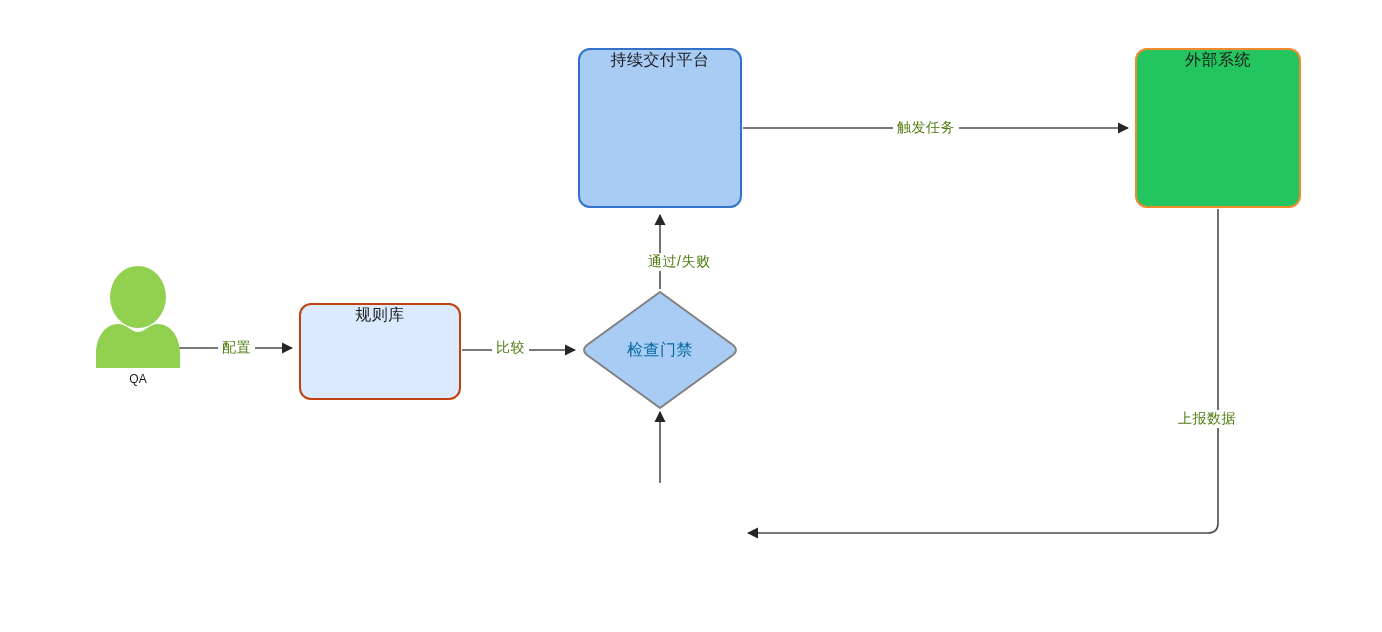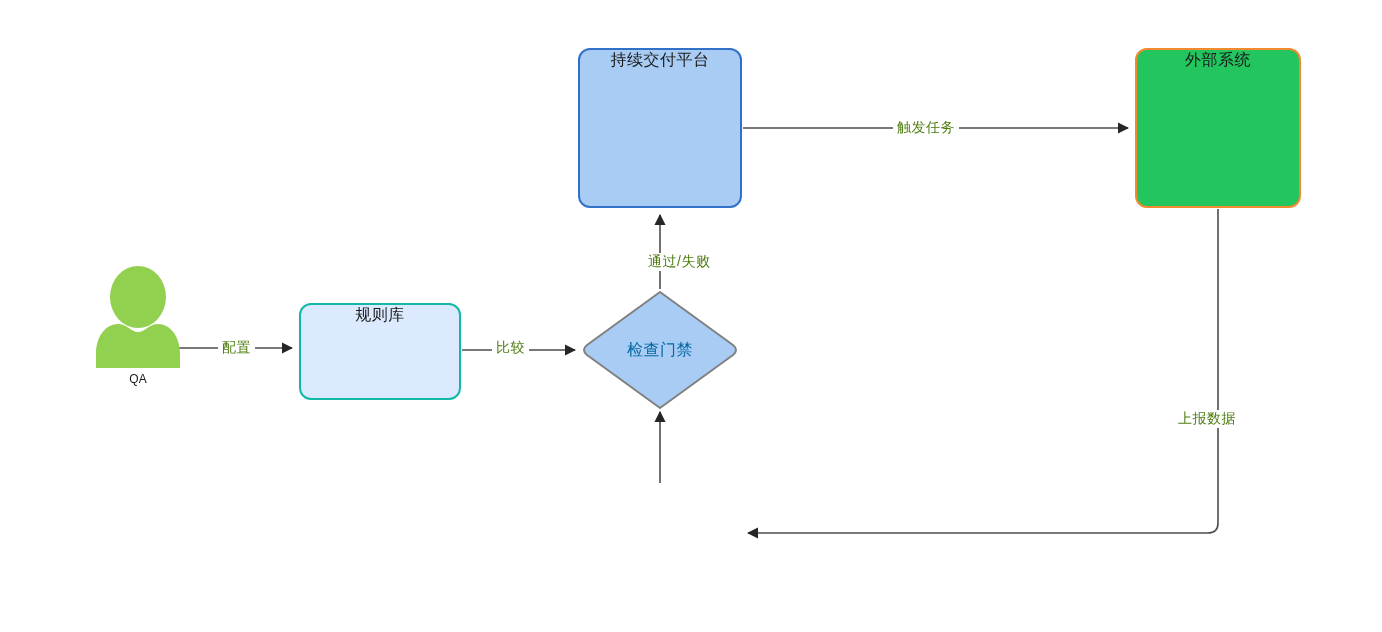--- a/index.html
+++ b/index.html
@@ -47,21 +47,21 @@
     height: 160px;
     background: #22c55e;
     border: 2px solid #f28b30;
   }
   .node-rules {
     left: 299px;
     top: 303px;
     width: 162px;
     height: 97px;
     background: #dbeafe;
-    border: 2px solid #14b8a6;
+    border: 2px solid #c2410c;
   }
   .node-quality {
     left: 578px;
     top: 484px;
     width: 162px;
     height: 99px;
     background: #dbeafe;
     border: 2px solid #3b95f0;
   }
   .diamond-wrap {

